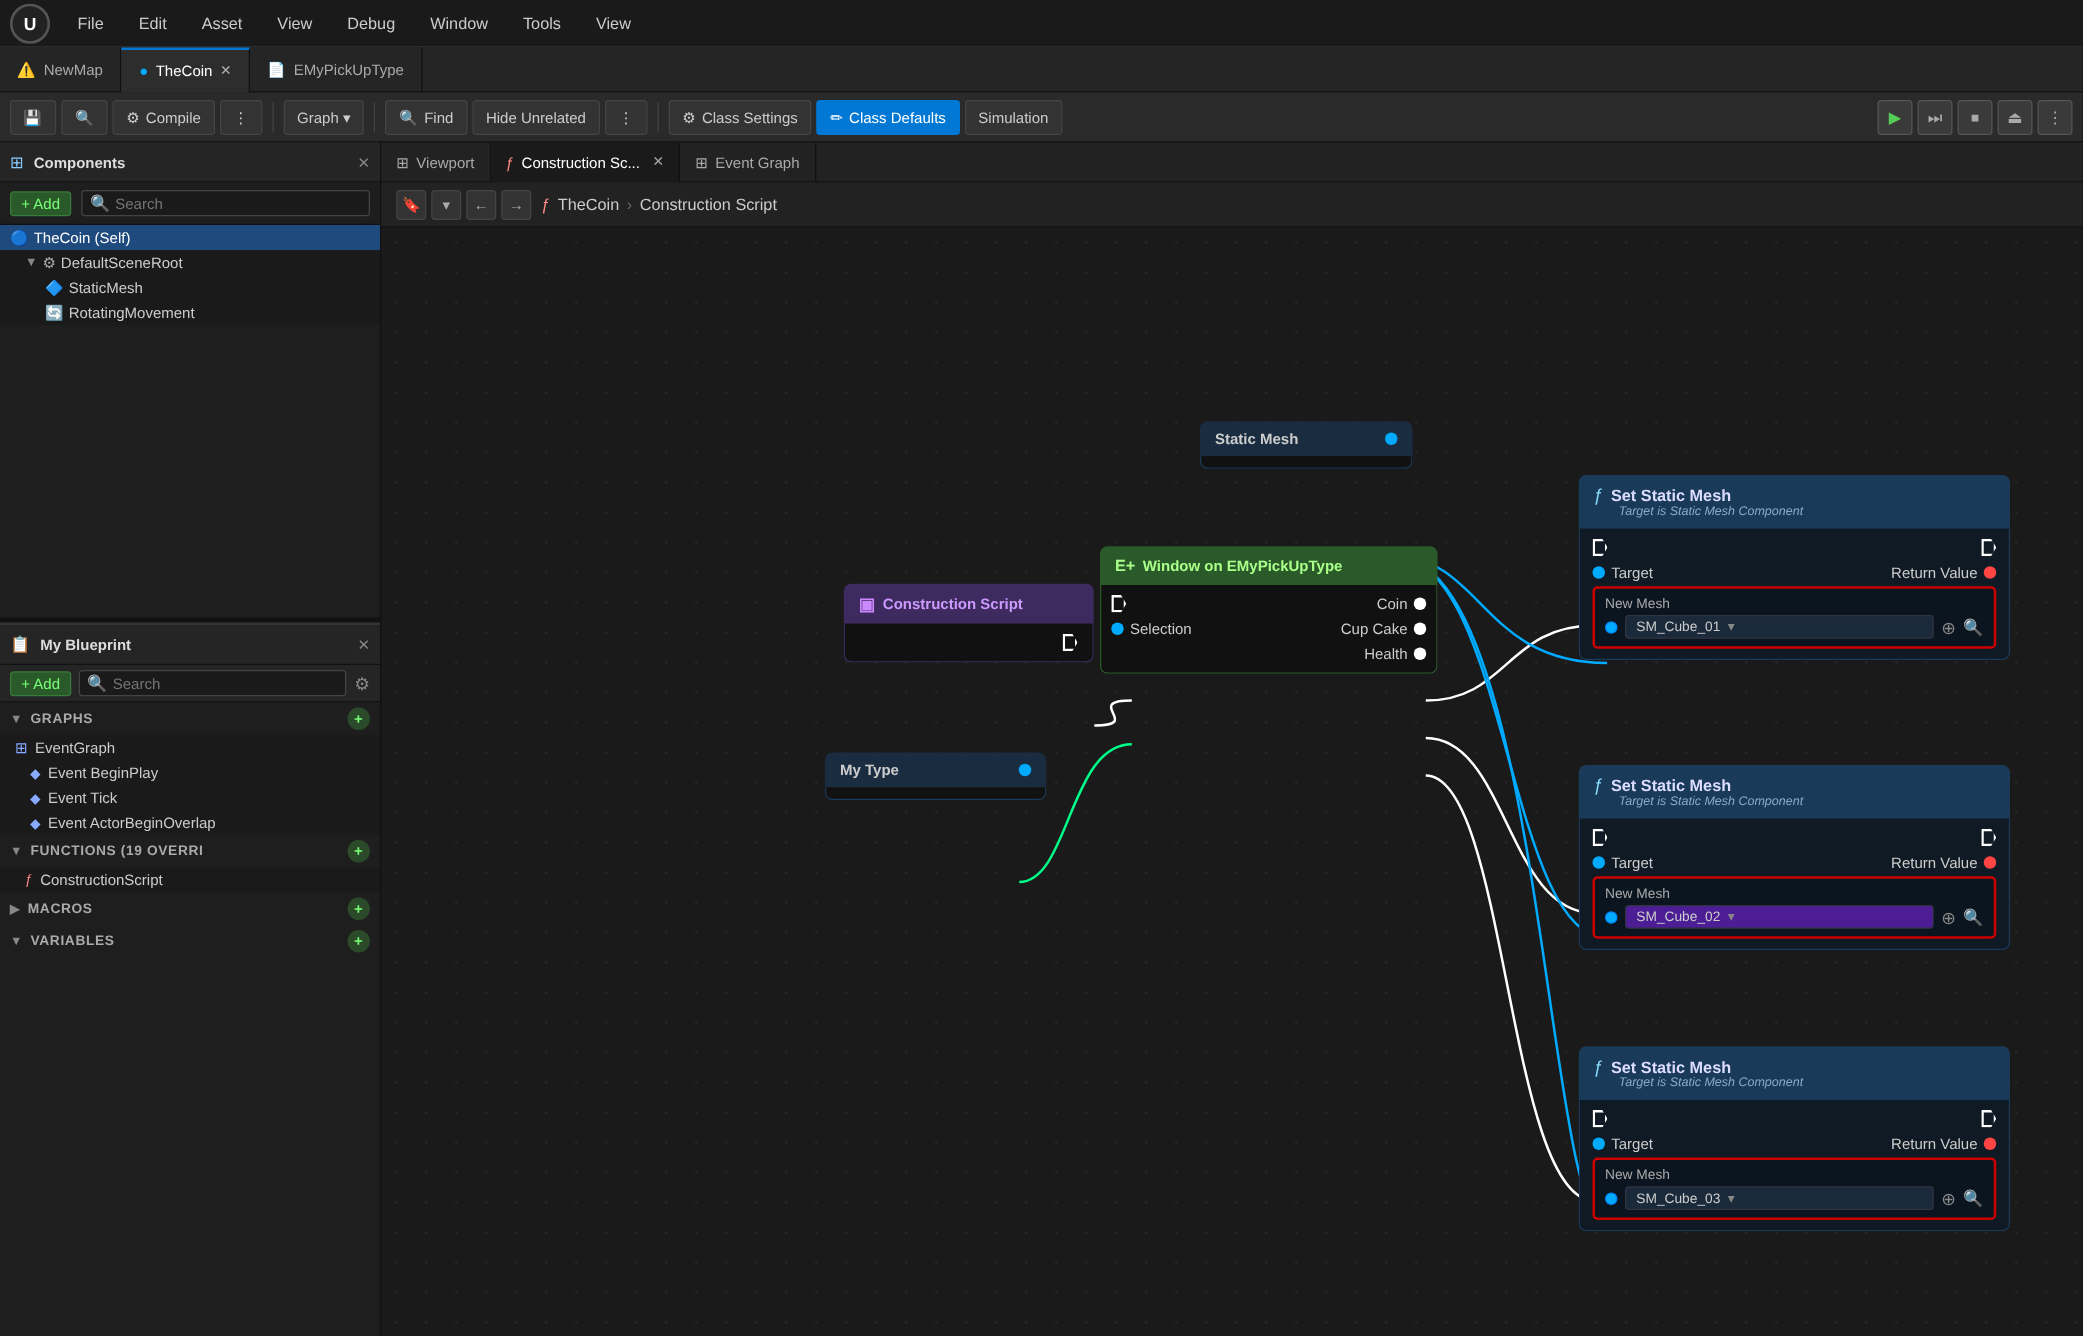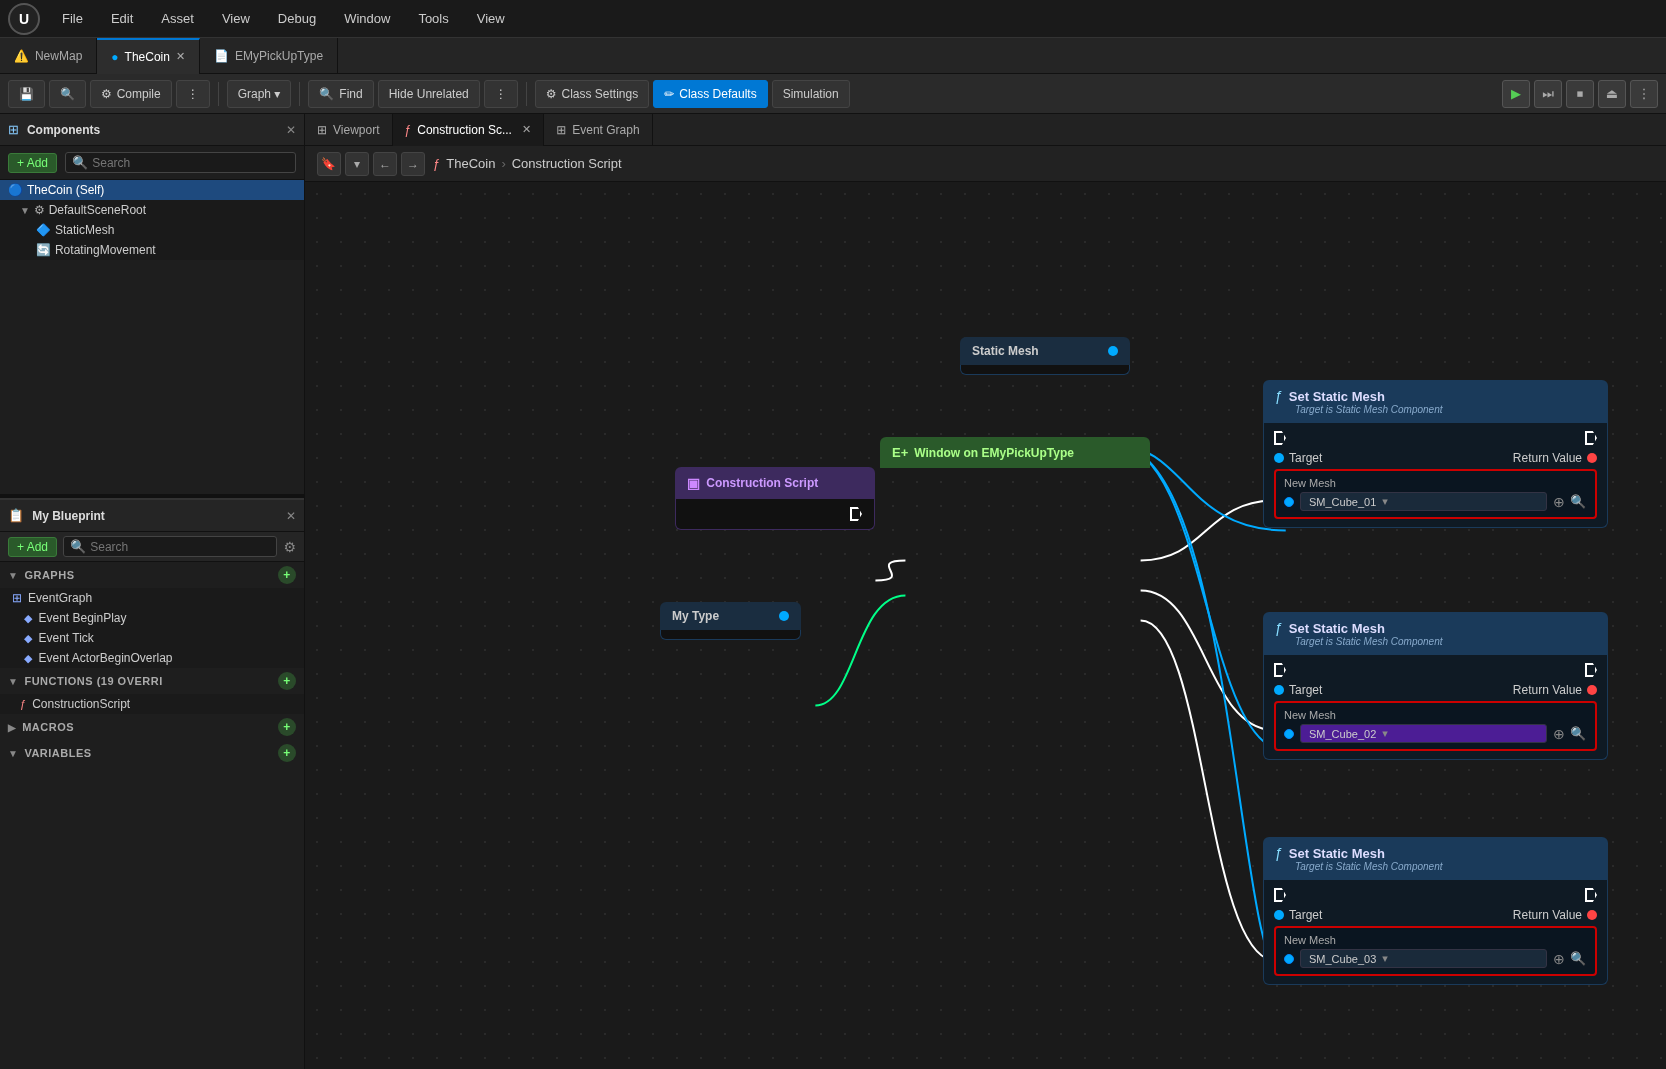--- a/index.html
+++ b/index.html
@@ -336,31 +336,58 @@
             <span style="display:inline-block; width:12px; height:14px; border:2px solid #fff; clip-path:polygon(0 0, 65% 0, 100% 50%, 65% 100%, 0 100%); background:transparent;"></span>
           </div>
         </div>
       </div>
 
       <div class="node" style="left:575px; top:255px; width:270px;">
         <div style="background:#2a5a2a; border-radius:6px 6px 0 0; padding:8px 12px; display:flex; align-items:center; gap:6px;">
           <span style="color:#aaff88; font-size:13px; font-weight:bold;">E+</span>
           <span style="color:#aaff88; font-size:12px; font-weight:bold;">Window on EMyPickUpType</span>
         </div>
+        <div style="background:#111; border:1px solid #2a5a2a; border-top:none; border-radius:0 0 6px 6px; padding:8px;">
+          <div style="display:flex; justify-content:space-between; align-items:center; margin-bottom:6px;">
+            <div style="display:flex; align-items:center; gap:5px;">
+              <div style="width:12px; height:14px; border:2px solid #fff; clip-path:polygon(0 0, 65% 0, 100% 50%, 65% 100%, 0 100%); background:transparent;"></div>
+            </div>
+            <div style="display:flex; align-items:center; gap:5px;">
+              <span style="color:#ccc; font-size:12px;">Coin</span>
+              <div style="width:10px; height:10px; border-radius:50%; background:#fff;"></div>
+            </div>
+          </div>
+          <div style="display:flex; justify-content:space-between; align-items:center; margin-bottom:6px;">
+            <div style="display:flex; align-items:center; gap:5px;">
+              <div style="width:10px; height:10px; border-radius:50%; background:#0af;"></div>
+              <span style="color:#ccc; font-size:12px;">Selection</span>
+            </div>
+            <div style="display:flex; align-items:center; gap:5px;">
+              <span style="color:#ccc; font-size:12px;">Cup Cake</span>
+              <div style="width:10px; height:10px; border-radius:50%; background:#fff;"></div>
+            </div>
+          </div>
+          <div style="display:flex; justify-content:flex-end; align-items:center;">
+            <div style="display:flex; align-items:center; gap:5px;">
+              <span style="color:#ccc; font-size:12px;">Health</span>
+              <div style="width:10px; height:10px; border-radius:50%; background:#fff;"></div>
+            </div>
+          </div>
+        </div>
       </div>
 
       <div class="node" style="left:655px; top:155px; width:170px;">
         <div style="background:#1a2d40; border-radius:6px 6px 0 0; padding:7px 12px; display:flex; align-items:center; justify-content:space-between;">
           <span style="color:#ccc; font-size:12px; font-weight:bold;">Static Mesh</span>
           <div style="width:10px; height:10px; border-radius:50%; background:#0af;"></div>
         </div>
         <div style="background:#111; border:1px solid #1a3a5a; border-top:none; border-radius:0 0 6px 6px; height:10px;"></div>
       </div>
 
-      <div class="node" style="left:355px; top:420px; width:141px;border-radius:19px;">
+      <div class="node" style="left:355px; top:420px; width:177px;border-radius:19px;">
         <div style="background:#1a2d40; border-radius:6px 6px 0 0; padding:7px 12px; display:flex; align-items:center; justify-content:space-between;">
           <span style="color:#ccc; font-size:12px; font-weight:bold;">My Type</span>
           <div style="width:10px; height:10px; border-radius:50%; background:#0af;"></div>
         </div>
         <div style="background:#111; border:1px solid #1a3a5a; border-top:none; border-radius:0 0 6px 6px; height:10px;"></div>
       </div>
 
       <div class="node" style="left:958px; top:198px; width:345px;">
         <div style="background:#1a3a5a; border-radius:6px 6px 0 0; padding:8px 12px;">
           <div style="display:flex; align-items:center; gap:6px;">

